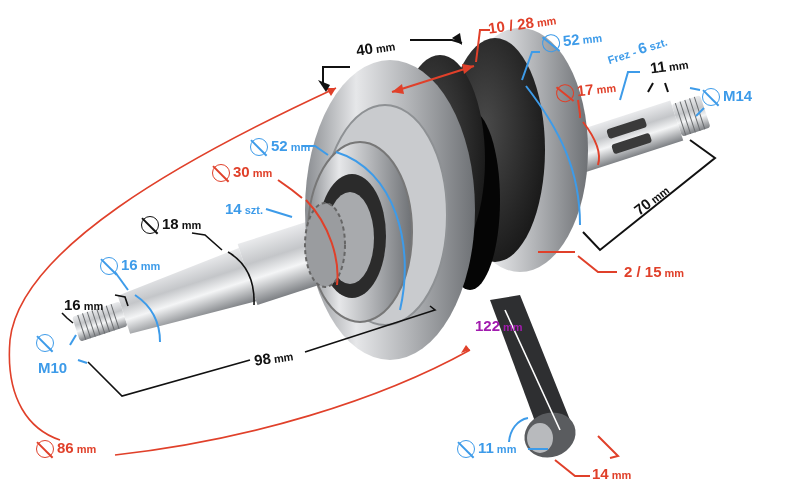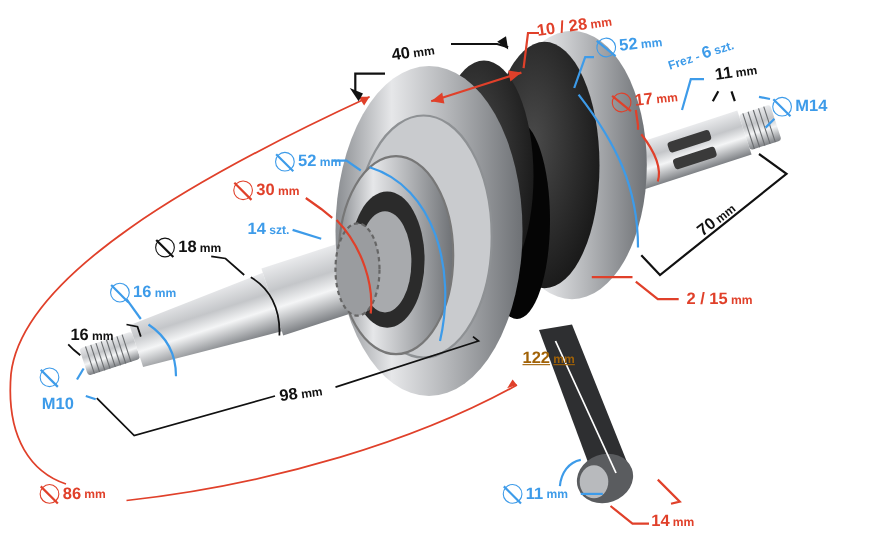--- a/index.html
+++ b/index.html
@@ -5,21 +5,21 @@
   html, body { margin:0; padding:0; background:#ffffff; }
   body { width:800px; height:500px; position:relative; overflow:hidden;
          font-family:"Liberation Sans", sans-serif; }
   #stage { position:absolute; left:0; top:0; width:800px; height:500px; }
   .lbl { position:absolute; font-weight:bold; white-space:nowrap; line-height:1; }
   .lbl .num { font-size:15px; }
   .lbl .unit { font-size:11px; margin-left:3px; }
   .lbl.red { color:#e0402a; }
   .lbl.blue { color:#3d9be9; }
   .lbl.black { color:#111111; }
-  .lbl.white { color:#a16207;text-decoration:underline; }
+  .lbl.white { color:#a21caf; }
   .dia { display:inline-block; width:15px; height:15px; border:1.5px solid currentColor;
          border-radius:50%; position:relative; vertical-align:middle; margin-right:3px; box-sizing:border-box; }
   .dia::after { content:""; position:absolute; left:-3px; top:6px; width:19px; height:1.5px;
                 background:currentColor; transform:rotate(45deg); }
   .dia.lg { width:18px; height:18px; }
   .dia.lg::after { top:7.5px; width:22px; }
 </style>
 </head>
 <body>
 

